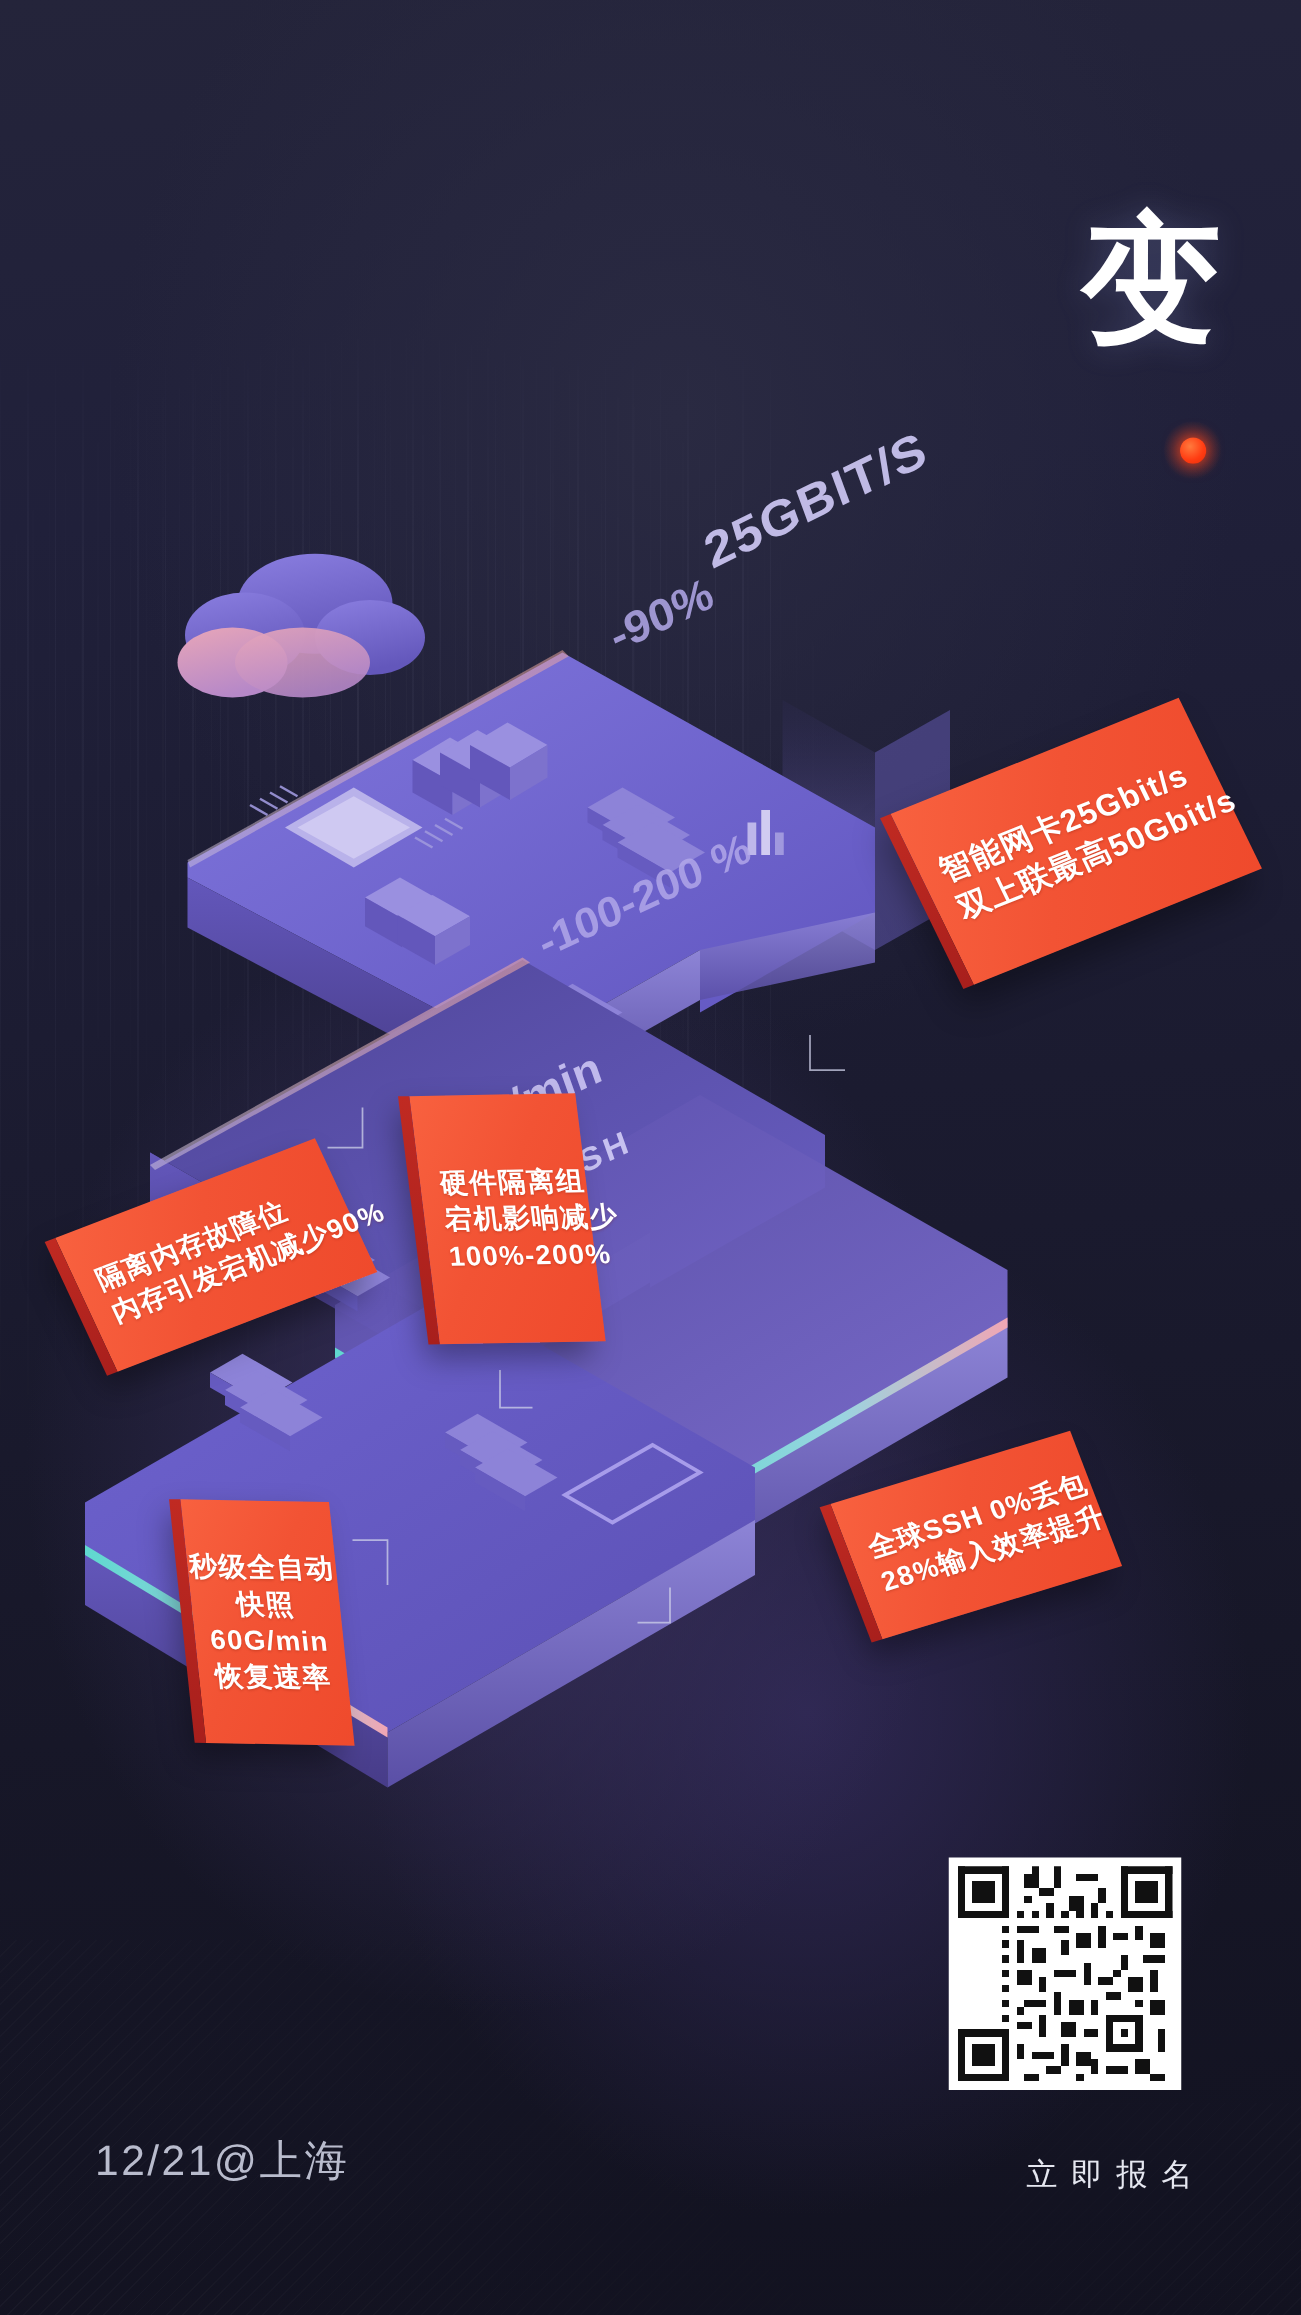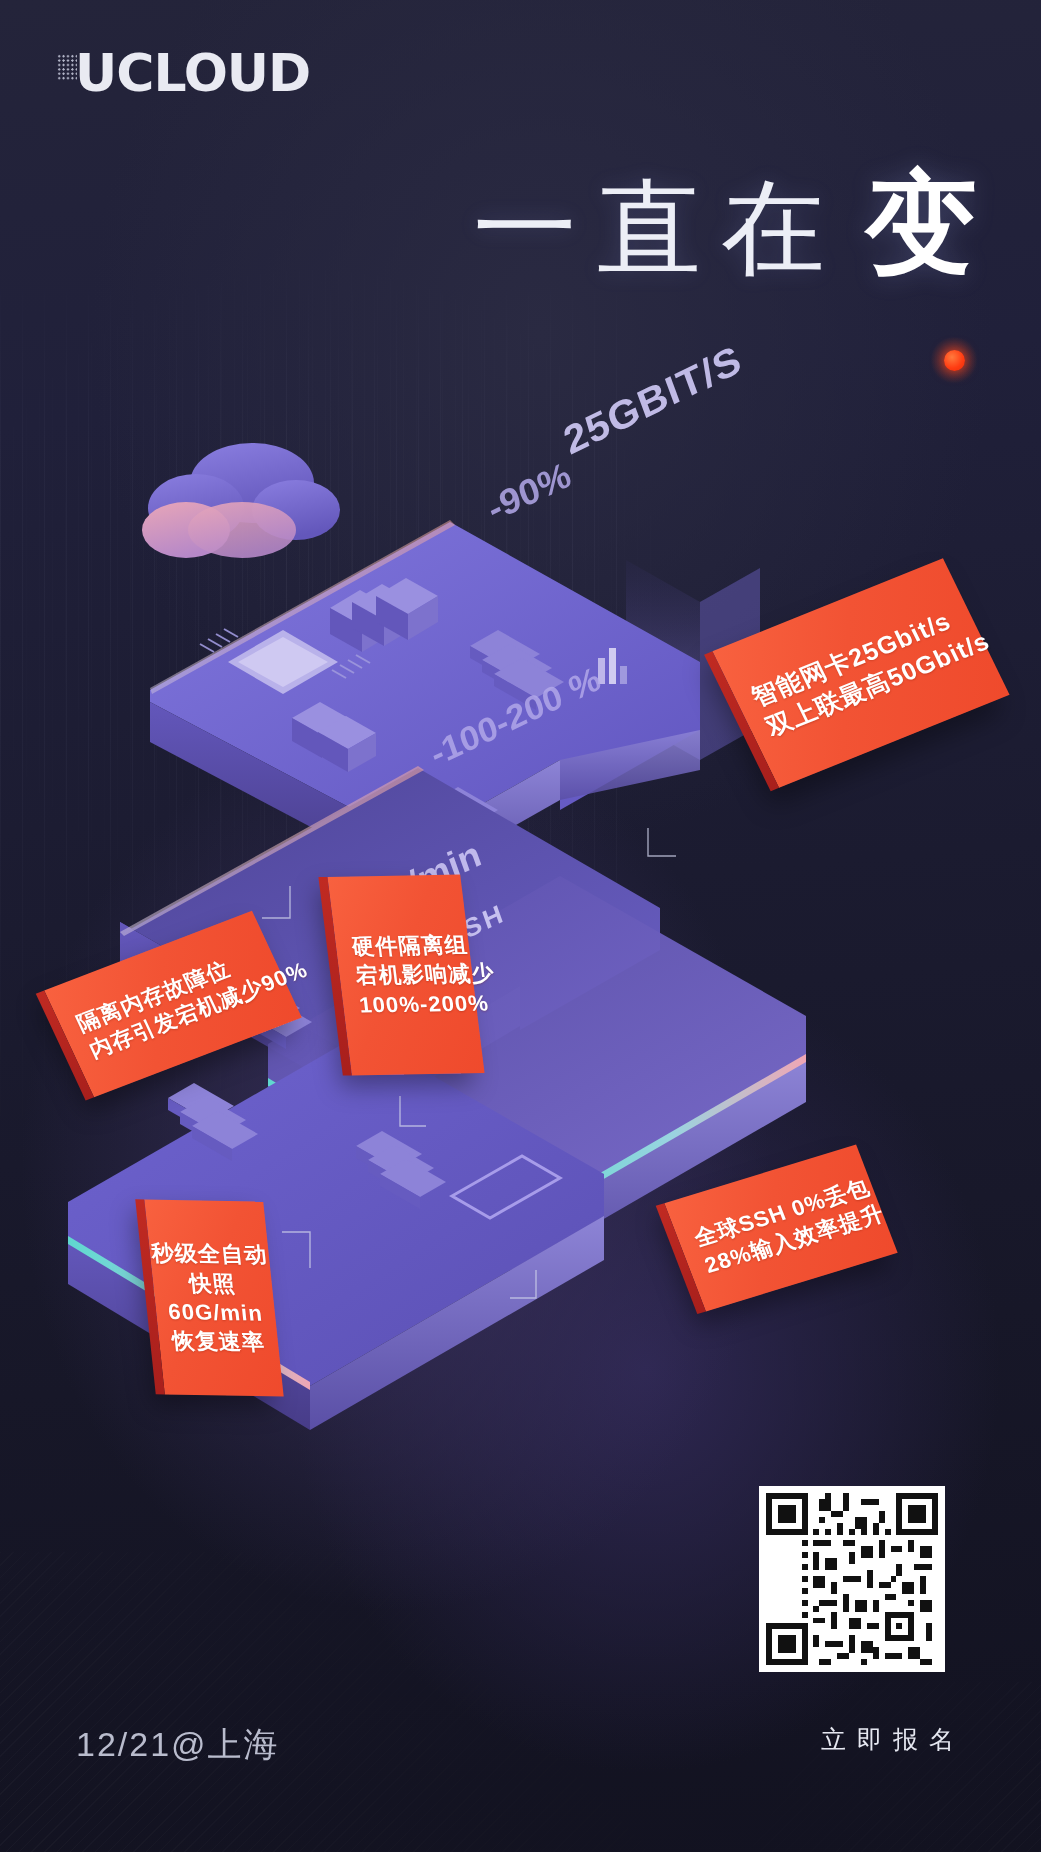--- a/index.html
+++ b/index.html
@@ -165,41 +165,36 @@
   .qr{
     position:absolute;right:96px;bottom:180px;
     width:186px;height:186px;background:#fff;padding:7px;box-sizing:border-box;
   }
   .qr svg{display:block;width:100%;height:100%;}
   .cta{
     position:absolute;right:76px;bottom:96px;
     font-size:25px;letter-spacing:11px;color:#e5e7f0;font-weight:400;
   }
   .date{
-    position:absolute;left:76px;bottom:84px;
+    position:absolute;left:76px;bottom:100px;
     font-size:34px;letter-spacing:2px;color:#b9bccd;font-weight:400;
   }
 </style>
 </head>
 <body>
 
 <div class="poster">
 
   <div class="bg-vlines"></div>
   <div class="bg-vlines2"></div>
   <div class="bg-hatch"></div>
   <div class="bg-hatch-r"></div>
 
-  <div class="logo">
-    <div class="logo-dots"></div>
-    <div class="logo-text">UCLOUD</div>
-  </div>
 
   <div class="headline">
-    <span class="hl-thin">一直在</span>
     <span class="hl-bold">变</span>
   </div>
 
   <div class="subline">
     <span class="dot-wrap">
       <span class="dot-glow"></span>
       <span class="dot-core"></span>
     </span>
   </div>
 

